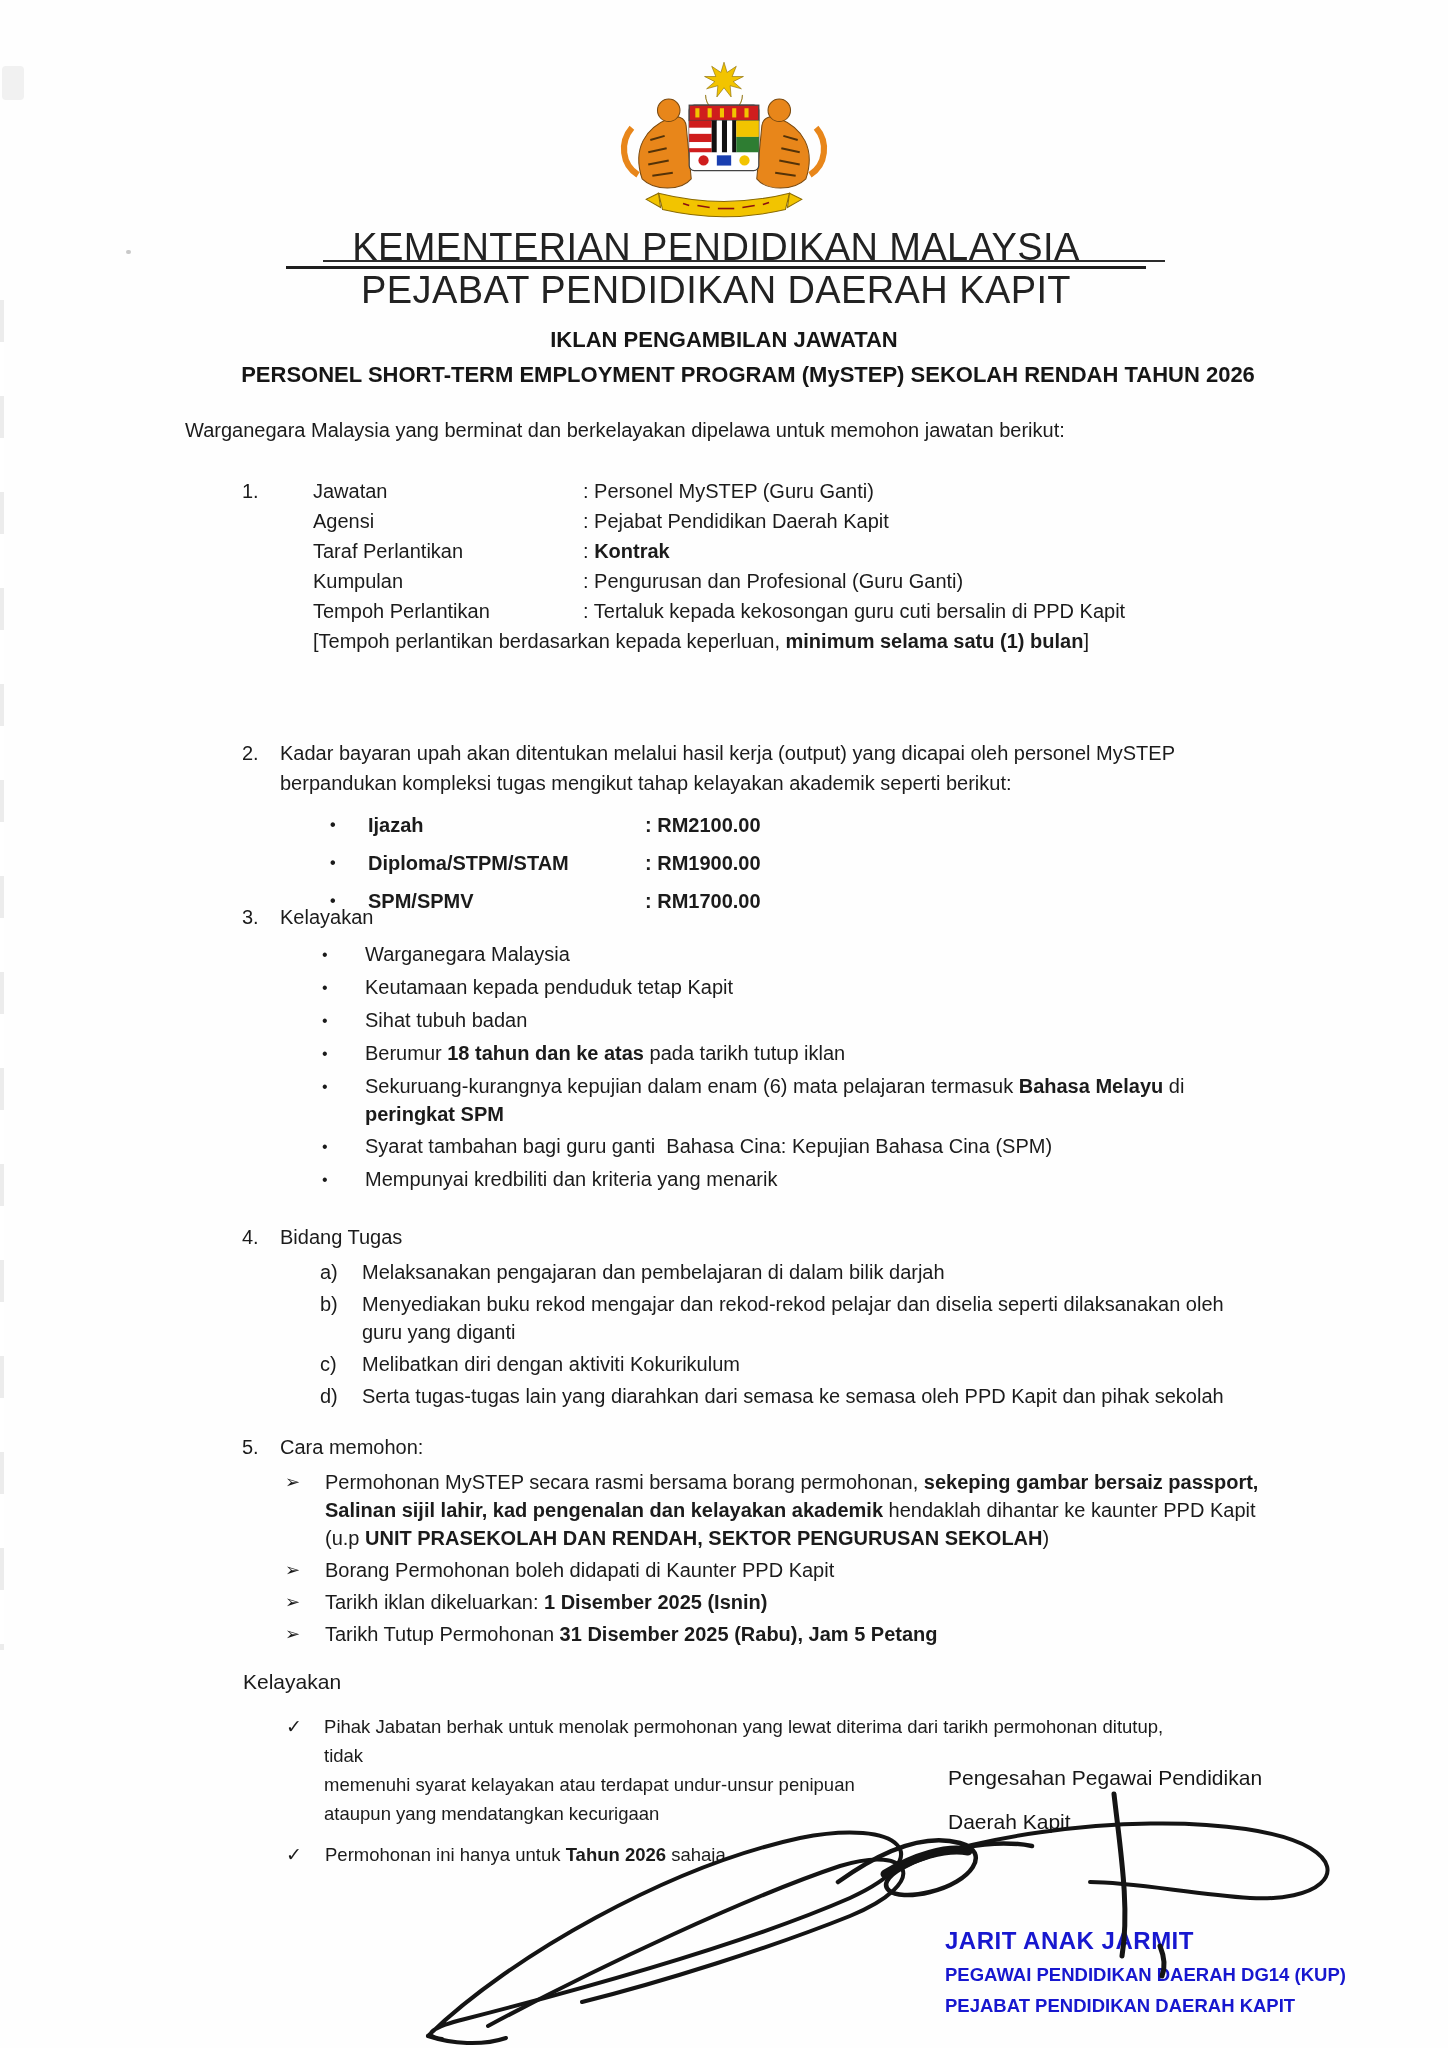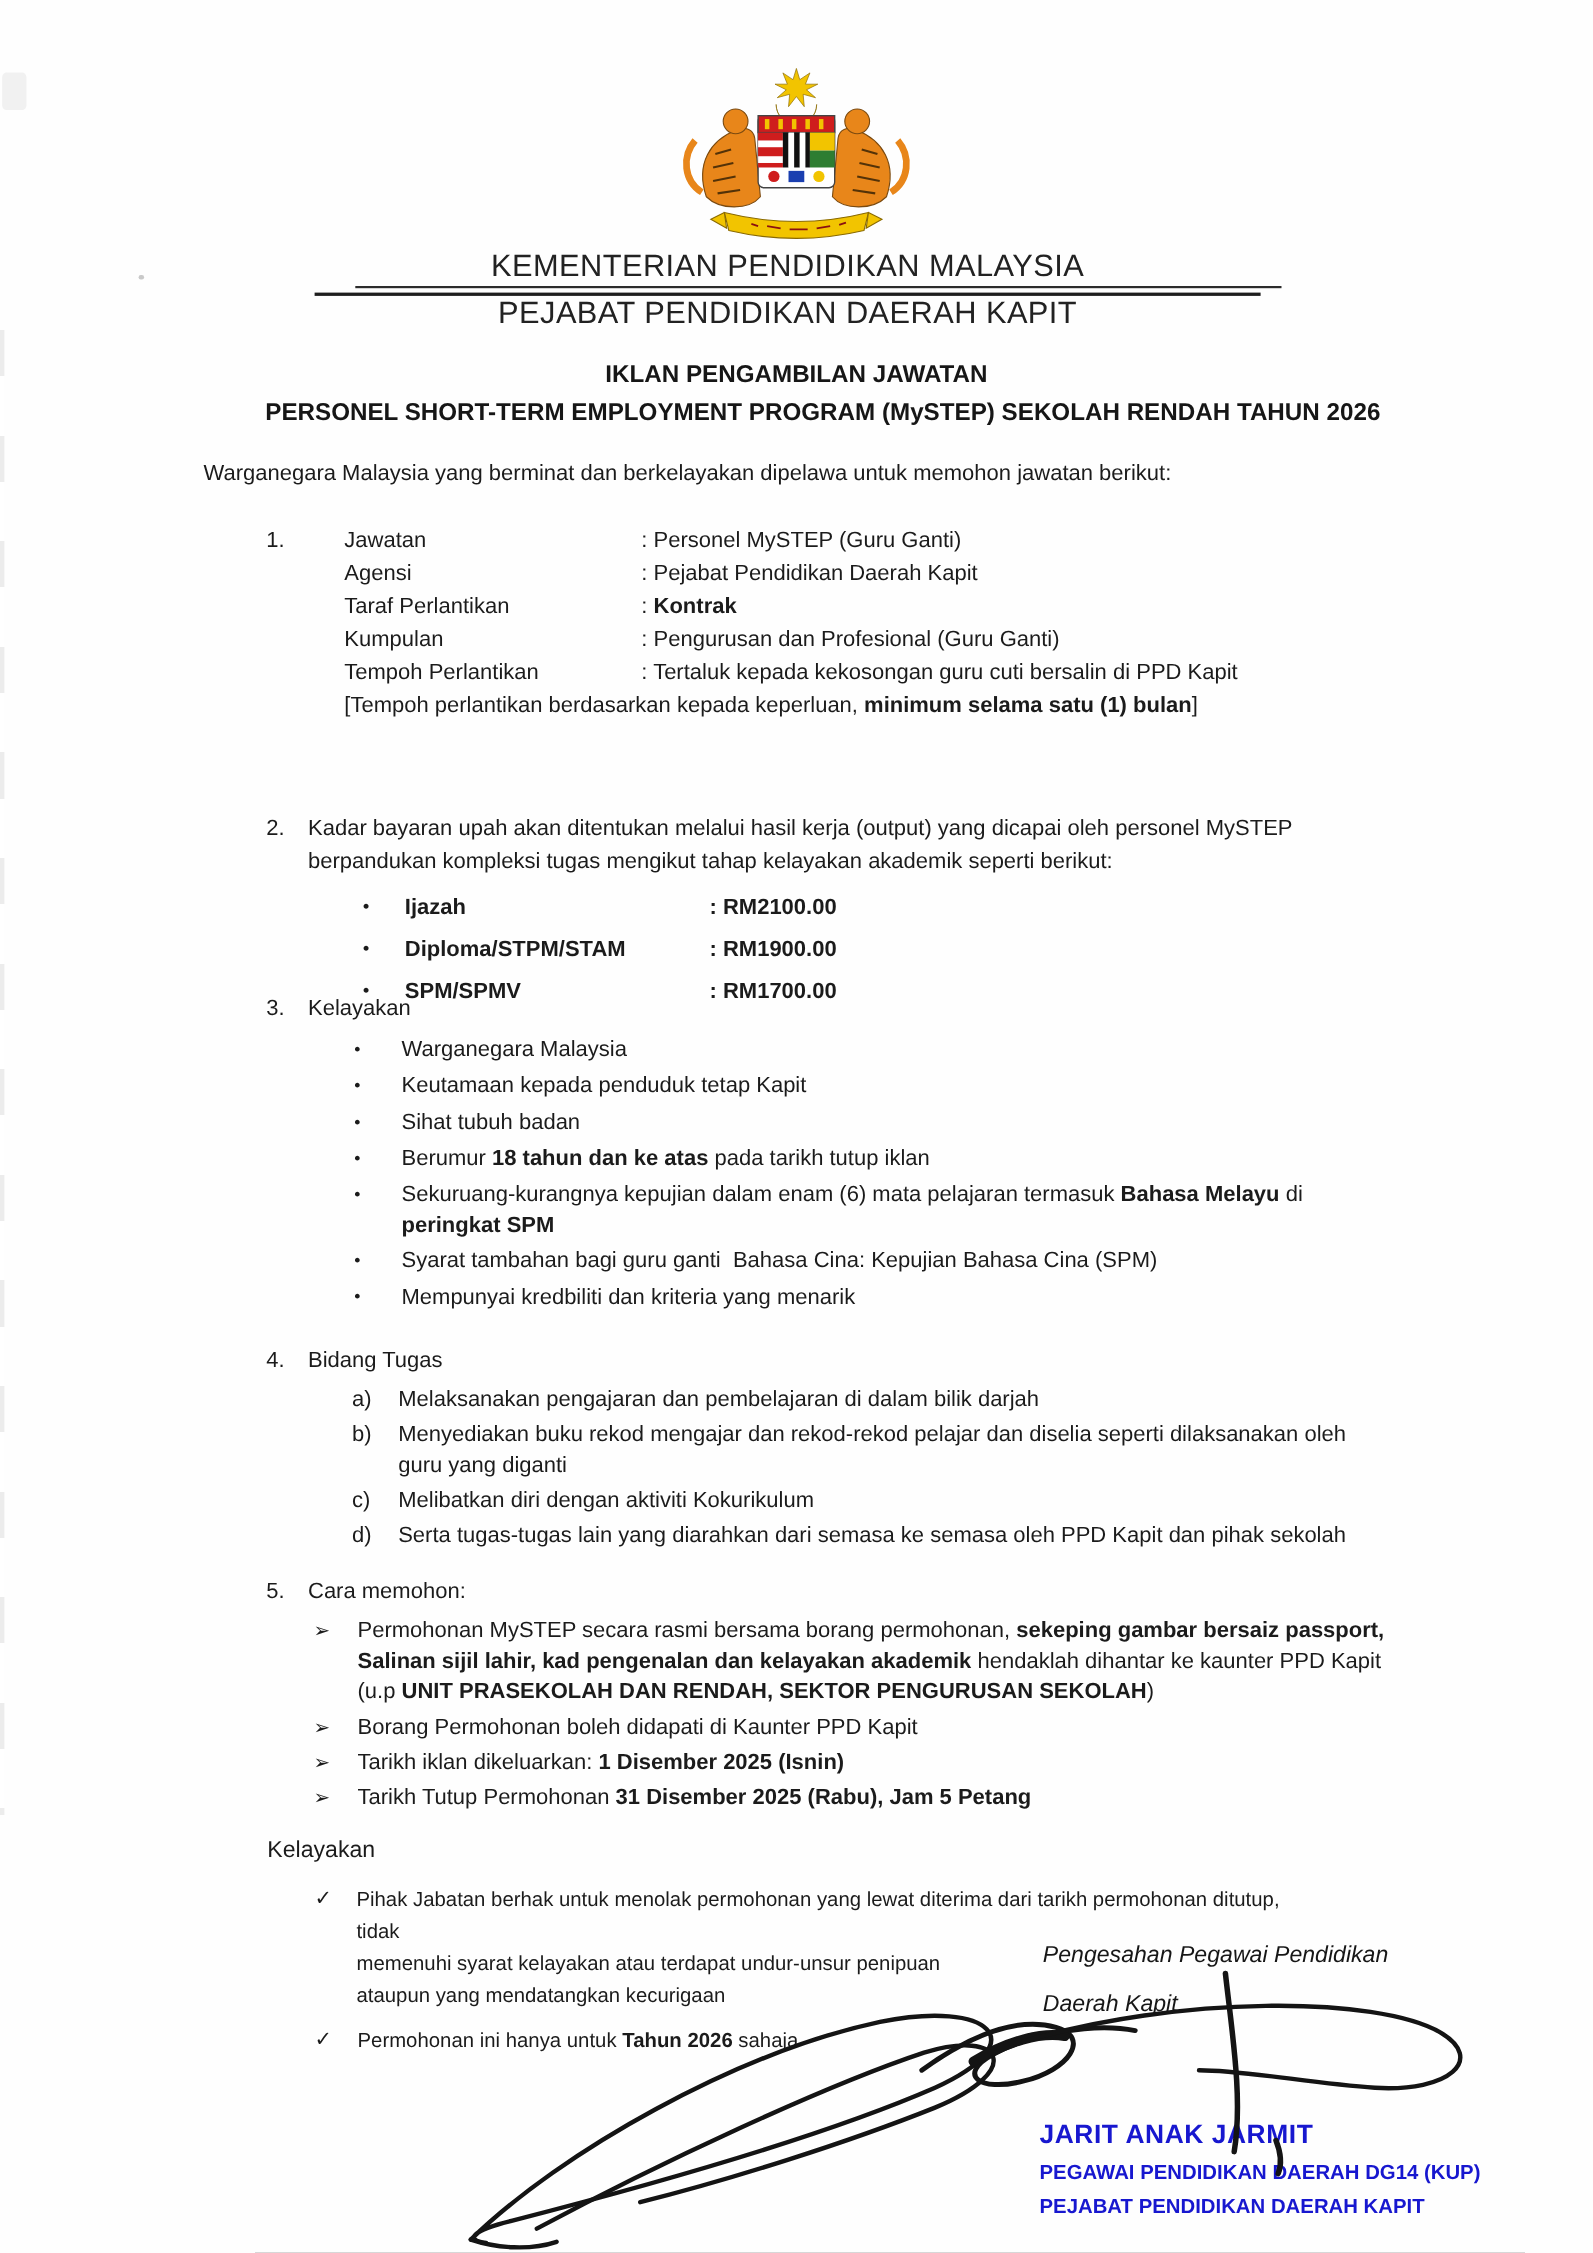--- a/index.html
+++ b/index.html
@@ -8,21 +8,21 @@
   .abs{position:absolute;}
 
   
   .edge-noise{left:0;top:300px;width:4px;height:1350px;
     background:repeating-linear-gradient(180deg,#ececec 0 42px,#ffffff 42px 96px);}
   .corner-noise{left:2px;top:66px;width:22px;height:34px;background:#f1f1f1;border-radius:4px;}
   .speck{left:126px;top:250px;width:5px;height:4px;background:#c9c9c9;border-radius:2px;}
 
   
   .emblem{left:604px;top:54px;width:240px;height:174px;}
-  .hline{left:8px;width:1416px;text-align:center;font-size:28px;letter-spacing:.4px;color:#222;}
+  .hline{left:8px;width:1416px;text-align:center;font-size:38px;letter-spacing:.4px;color:#222;}
   .h1{top:226px;}
   .h2{top:269px;}
   .rule-top{top:260px;left:323px;width:842px;height:2px;background:#2c2c2c;}
   .rule-bot{top:266px;left:286px;width:860px;height:3px;background:#1e1e1e;}
 
   .t{left:0;width:1448px;text-align:center;font-weight:bold;font-size:22px;color:#161616;}
   .t1{top:327px;}
   .t2{top:362px;margin-left:24px;}
 
   .intro{top:419px;left:185px;font-size:20px;color:#1b1b1b;}
@@ -61,21 +61,21 @@
   .arow{display:flex;margin-bottom:4px;line-height:28px;}
   .arow .m{width:40px;font-size:18px;}
 
   
   .disc-h{top:1670px;left:243px;font-size:21px;color:#1b1b1b;}
   .check{left:286px;font-size:18.5px;line-height:29px;display:flex;width:900px;color:#1b1b1b;}
   .check .m{width:39px;font-size:19px;}
   .c1{top:1712px;}
   .c2{top:1840px;}
 
-  .approval{top:1756px;left:948px;font-size:21px;line-height:44px;color:#161616;font-style:italic;}
+  .approval{top:1756px;left:948px;font-size:21px;line-height:44px;color:#161616;}
 
   .stamp{top:1926px;left:945px;font-weight:bold;line-height:30px;}
   .stamp .name{font-size:24px;letter-spacing:.5px;}
   .stamp .grade{font-size:18.5px;line-height:26px;margin-top:6px;}
   .stamp .office{font-size:18.5px;line-height:26px;margin-top:5px;}
 
   .sig{left:370px;top:1786px;width:990px;height:262px;pointer-events:none;}
 </style>
 </head>
 <body>

